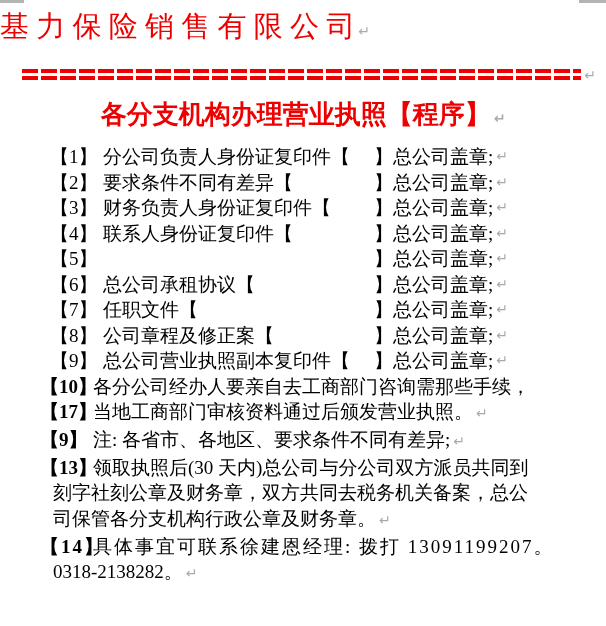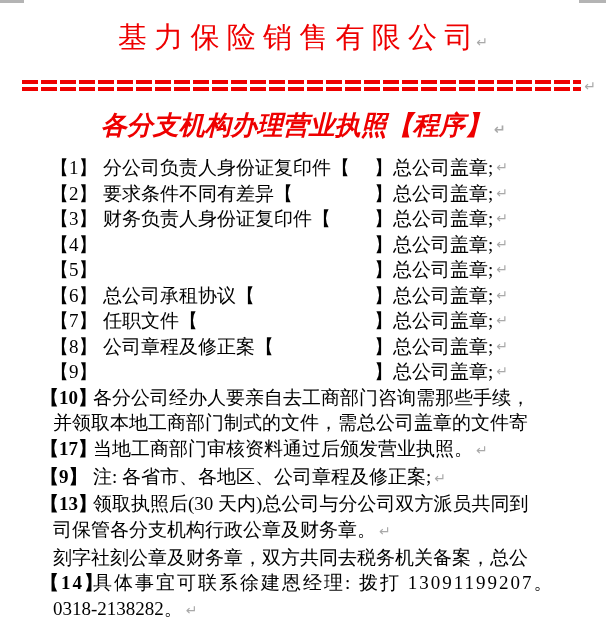--- a/index.html
+++ b/index.html
@@ -20,22 +20,22 @@
     color:#a9a9a9;
     font-size:14px;
     font-family:"DejaVu Sans",sans-serif;
     letter-spacing:0;
     margin-left:3px;
     vertical-align:baseline;
   }
 
   
   .company-line{
-    margin-top:20px;
-    text-align:center;
+    margin-top:9px;
+    text-align:left;
     color:#ee0000;
     font-size:29px;
     line-height:35px;
     white-space:nowrap;
   }
   
   .rule-row{
     display:flex;
     align-items:flex-start;
     margin:20px 10px 0 22px;
@@ -54,21 +54,20 @@
 
   
   .doc-title-line{
     margin-top:18px;
     text-align:center;
     color:#ee0000;
     font-weight:bold;
     font-size:26px;
     line-height:28px;
     white-space:nowrap;
-    font-style:italic;
   }
 
   
   .checklist{margin-top:12px;}
   .brow{
     display:flex;
     margin-left:50px;
     width:458px;
     font-size:19px;
     line-height:25.5px;
@@ -121,20 +120,21 @@
     </div>
   <div class="brow">
       <span class="num">【3】</span>
       <span class="pre">财务负责人身份证复印件【</span>
       <span class="sp"></span>
       <span class="post">】总公司盖章;</span>
       <span class="pilcrow">↵</span>
     </div>
   <div class="brow">
       <span class="num">【4】</span>
+      <span class="pre">联系人身份证复印件【</span>
       <span class="sp"></span>
       <span class="post">】总公司盖章;</span>
       <span class="pilcrow">↵</span>
     </div>
   <div class="brow">
       <span class="num">【5】</span>
       <span class="sp"></span>
       <span class="post">】总公司盖章;</span>
       <span class="pilcrow">↵</span>
     </div>
@@ -154,45 +154,45 @@
     </div>
   <div class="brow">
       <span class="num">【8】</span>
       <span class="pre">公司章程及修正案【</span>
       <span class="sp"></span>
       <span class="post">】总公司盖章;</span>
       <span class="pilcrow">↵</span>
     </div>
   <div class="brow">
       <span class="num">【9】</span>
+      <span class="pre">总公司营业执照副本复印件【</span>
       <span class="sp"></span>
       <span class="post">】总公司盖章;</span>
       <span class="pilcrow">↵</span>
     </div>
 </div>
 
 <div class="paras">
 
   <div>
     <div class="pline"><span class="num">【10】</span><span>各分公司经办人要亲自去工商部门咨询需那些手续，</span></div>
-    <div class="pline cont"><span>并领取本地工商部门制式的文件，需总公司盖章的文件寄</span></div>
   </div>
 
   <div>
     <div class="pline"><span class="num">【17】</span><span>当地工商部门审核资料通过后颁发营业执照。</span><span class="pilcrow">↵</span></div>
   </div>
 
   <div>
-    <div class="pline"><span class="num">【9】</span><span>注: 各省市、各地区、公司章程及修正案;</span><span class="pilcrow">↵</span></div>
+    <div class="pline"><span class="num">【9】</span><span>注: 各省市、各地区、要求条件不同有差异;</span><span class="pilcrow">↵</span></div>
   </div>
 
   <div>
     <div class="pline"><span class="num">【13】</span><span>领取执照后(30 天内)总公司与分公司双方派员共同到</span></div>
+    <div class="pline cont"><span>刻字社刻公章及财务章，双方共同去税务机关备案，总公</span></div>
     <div class="pline cont"><span>司保管各分支机构行政公章及财务章。</span><span class="pilcrow">↵</span></div>
-    <div class="pline cont"><span>刻字社刻公章及财务章，双方共同去税务机关备案，总公</span></div>
   </div>
 
   <div>
     <div class="pline spread"><span class="num">【14】</span><span>具体事宜可联系徐建恩经理: 拨打  13091199207。</span></div>
     <div class="pline cont"><span>0318-2138282。</span><span class="pilcrow">↵</span></div>
   </div>
 
 </div>
 
 </body></html>

